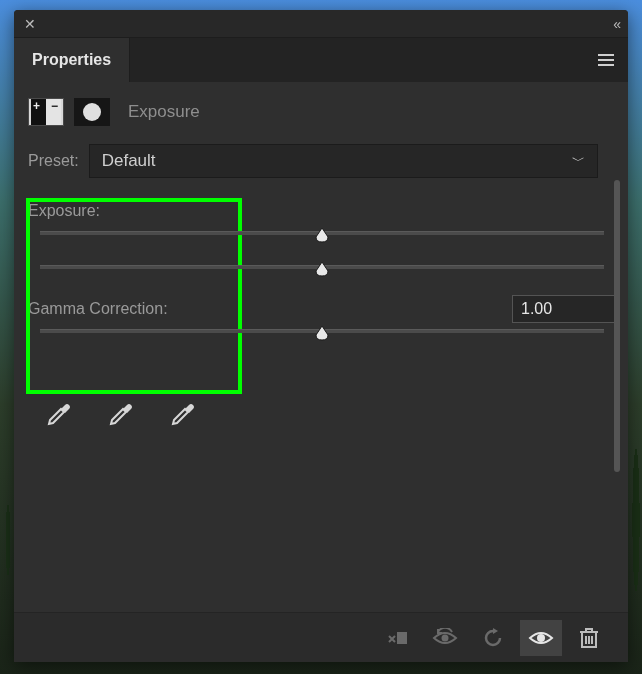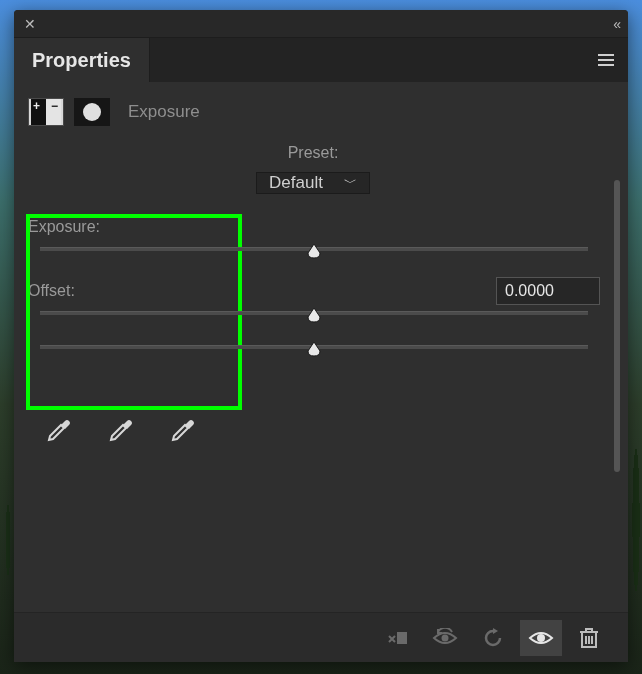--- a/index.html
+++ b/index.html
@@ -37,21 +37,21 @@
   .titlebar .collapse { color: #bcbcbc; font-size: 14px; letter-spacing: -3px; cursor: pointer; }
   .tabrow {
     height: 44px;
     display: flex; align-items: stretch; justify-content: space-between;
     background: #232323;
   }
   .tab {
     background: #2f2f2f;
     color: #e6e6e6;
     font-weight: 700;
-    font-size: 20px;
+    font-size: 16px;
     padding: 0 18px;
     display: flex; align-items: center;
     border-right: 1px solid #1d1d1d;
   }
   .flyout {
     width: 44px;
     display: flex; align-items: center; justify-content: center;
     cursor: pointer;
   }
   .flyout svg { width: 20px; height: 20px; }
@@ -83,39 +83,38 @@
   .mask-box {
     width: 36px; height: 28px;
     background: #161616;
     display: flex; align-items: center; justify-content: center;
   }
   .mask-box .dot { width: 18px; height: 18px; border-radius: 50%; background: #e0e0e0; }
   .heading .title { color: #8e8e8e; font-size: 17px; margin-left: 8px; }
   .preset-row {
     display: flex; align-items: center; gap: 10px;
     padding: 6px 30px 6px 14px;
-    flex-direction: column;
   }
   .preset-row label { color: #9a9a9a; font-size: 16px; }
   .select {
     flex: 1;
     height: 34px;
     background: #262626;
     border: 1px solid #1b1b1b;
     color: #cfcfcf;
     font-size: 17px;
     padding: 0 12px;
     display: flex; align-items: center; justify-content: space-between;
     cursor: pointer;
     gap: 21px;
   }
   .select .chev { font-size: 13px; color: #cfcfcf; }
   .sliders {
     position: relative;
-    padding: 12px 28px 0 14px;
+    padding: 12px 12px 0 14px;
   }
   .highlight-box {
     position: absolute;
     left: 12px; top: 14px;
     width: 216px; height: 196px;
     border: 4px solid #00ff00;
     pointer-events: none;
   }
   .slider-block { margin-bottom: 8px; }
   .slider-top {
@@ -235,37 +234,37 @@
         <div class="track"></div>
         <div class="thumb" style="left:calc(50% - 9px)">
           <svg viewBox="0 0 18 18">
             <path d="M9 2 L15 11 Q15 16 9 16 Q3 16 3 11 Z" fill="#e8e8e8" stroke="#1a1a1a"></path>
           </svg>
         </div>
       </div>
     </div>
 
     <div class="slider-block">
-      <div class="slider-top">
-        <span class="label">Offset:</span>
-        <div class="val">
-          <span>0.0000</span>
-        </div>
-      </div>
       <div class="track-wrap">
         <div class="track"></div>
         <div class="thumb" style="left:calc(50% - 9px)">
           <svg viewBox="0 0 18 18">
             <path d="M9 2 L15 11 Q15 16 9 16 Q3 16 3 11 Z" fill="#e8e8e8" stroke="#1a1a1a"></path>
           </svg>
         </div>
       </div>
     </div>
 
     <div class="slider-block">
+      <div class="slider-top">
+        <span class="label">Gamma Correction:</span>
+        <div class="val">
+          <span>1.00</span>
+        </div>
+      </div>
       <div class="track-wrap">
         <div class="track"></div>
         <div class="thumb" style="left:calc(50% - 9px)">
           <svg viewBox="0 0 18 18">
             <path d="M9 2 L15 11 Q15 16 9 16 Q3 16 3 11 Z" fill="#e8e8e8" stroke="#1a1a1a"></path>
           </svg>
         </div>
       </div>
     </div>
   </div>

